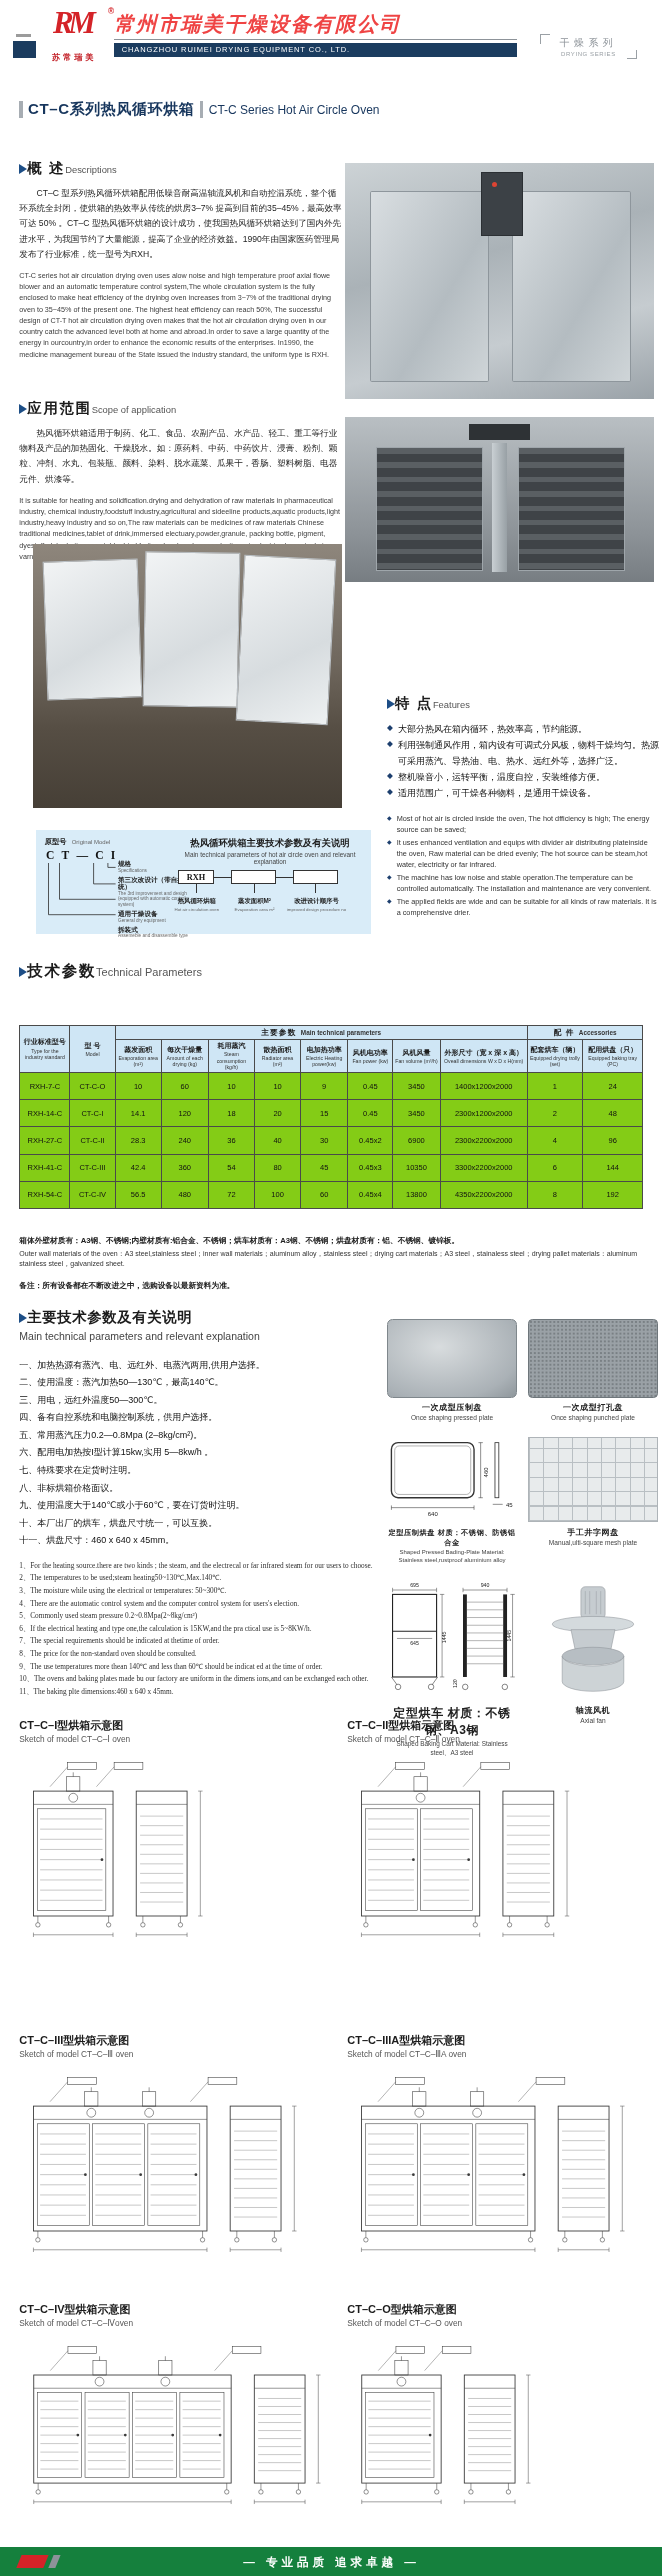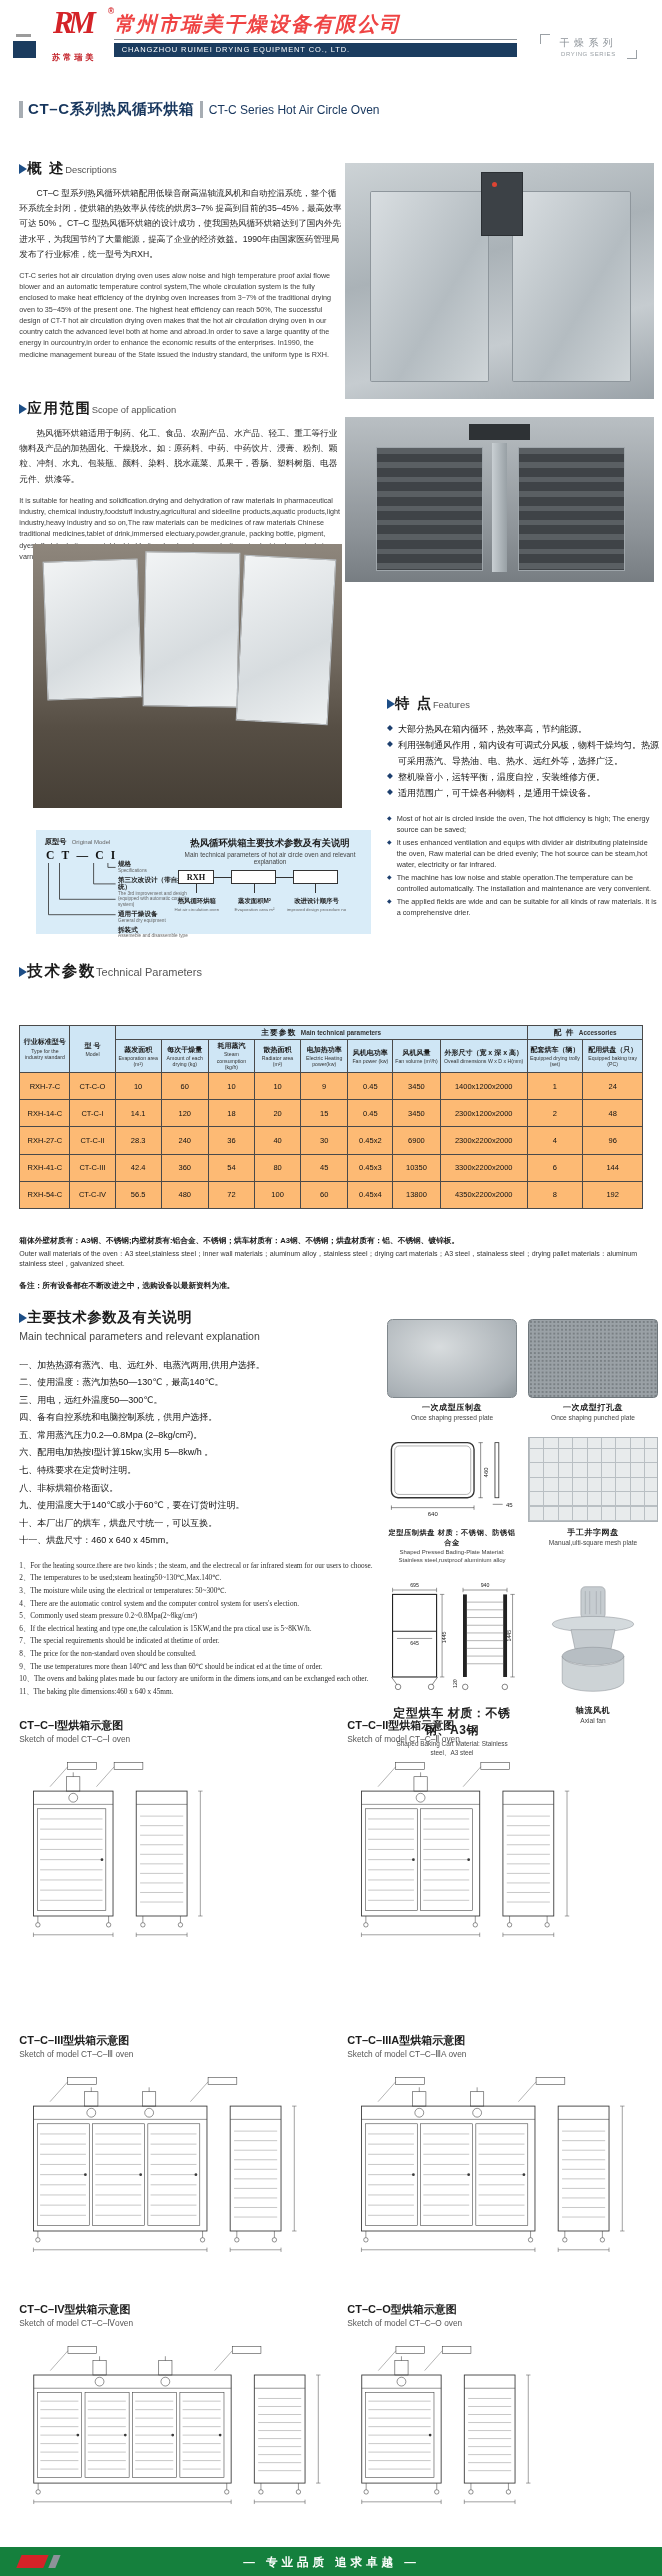--- a/index.html
+++ b/index.html
@@ -79,21 +79,21 @@
   .rxh-cap .en{font-size:4.4px;color:#666;margin-top:1.1px;}
 
   
   table.tech{border-collapse:collapse;width:624px;table-layout:fixed;}
   table.tech th,table.tech td{border:0.9px solid #4a4a4a;padding:1.1px 1.7px;text-align:center;vertical-align:middle;}
   table.tech thead th{background:#cfe6f5;}
   .th-cn{font-size:7px;font-weight:bold;color:#1c1c1c;line-height:1.3;}
   .th-en{font-size:5.2px;font-weight:normal;color:#333;line-height:1.25;margin-top:1.1px;}
   .g-cn{font-size:7.7px;font-weight:bold;color:#1c1c1c;letter-spacing:1.1px;}
   .g-en{font-size:6.4px;color:#333;margin-left:4.4px;}
-  table.tech tbody td{font-size:7.5px;color:#111;height:24px;background:#fdba74;}
+  table.tech tbody td{font-size:7.5px;color:#111;height:24px;background:#84cc16;}
 
   .note-cn{font-size:7.7px;font-weight:bold;color:#222;line-height:1.5;}
   .note-en{font-size:7px;color:#333;line-height:1.5;margin-top:2.2px;}
   .note-remark{font-size:7.7px;font-weight:bold;color:#222;margin-top:11px;}
 
   
   .expl-head-cn{font-size:14.4px;font-weight:bold;color:#1c1c1c;letter-spacing:0.6px;}
   .expl-head-en{font-size:10.5px;color:#444;margin-top:3.3px;}
   .expl-cn{list-style:none;margin:14.4px 0 0;padding:0;}
   .expl-cn li{font-size:9px;line-height:1.95;color:#111;}

